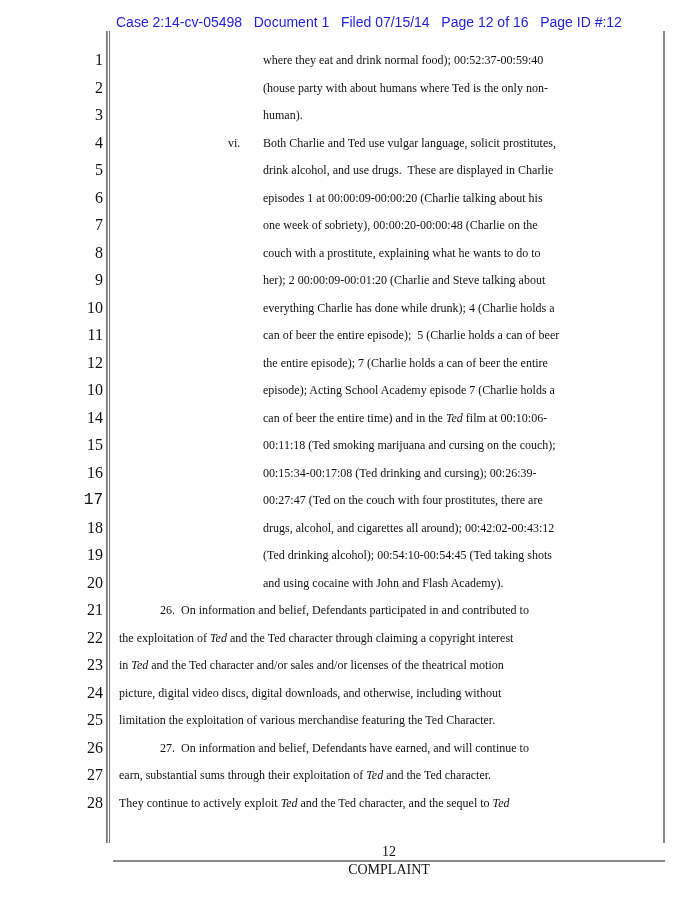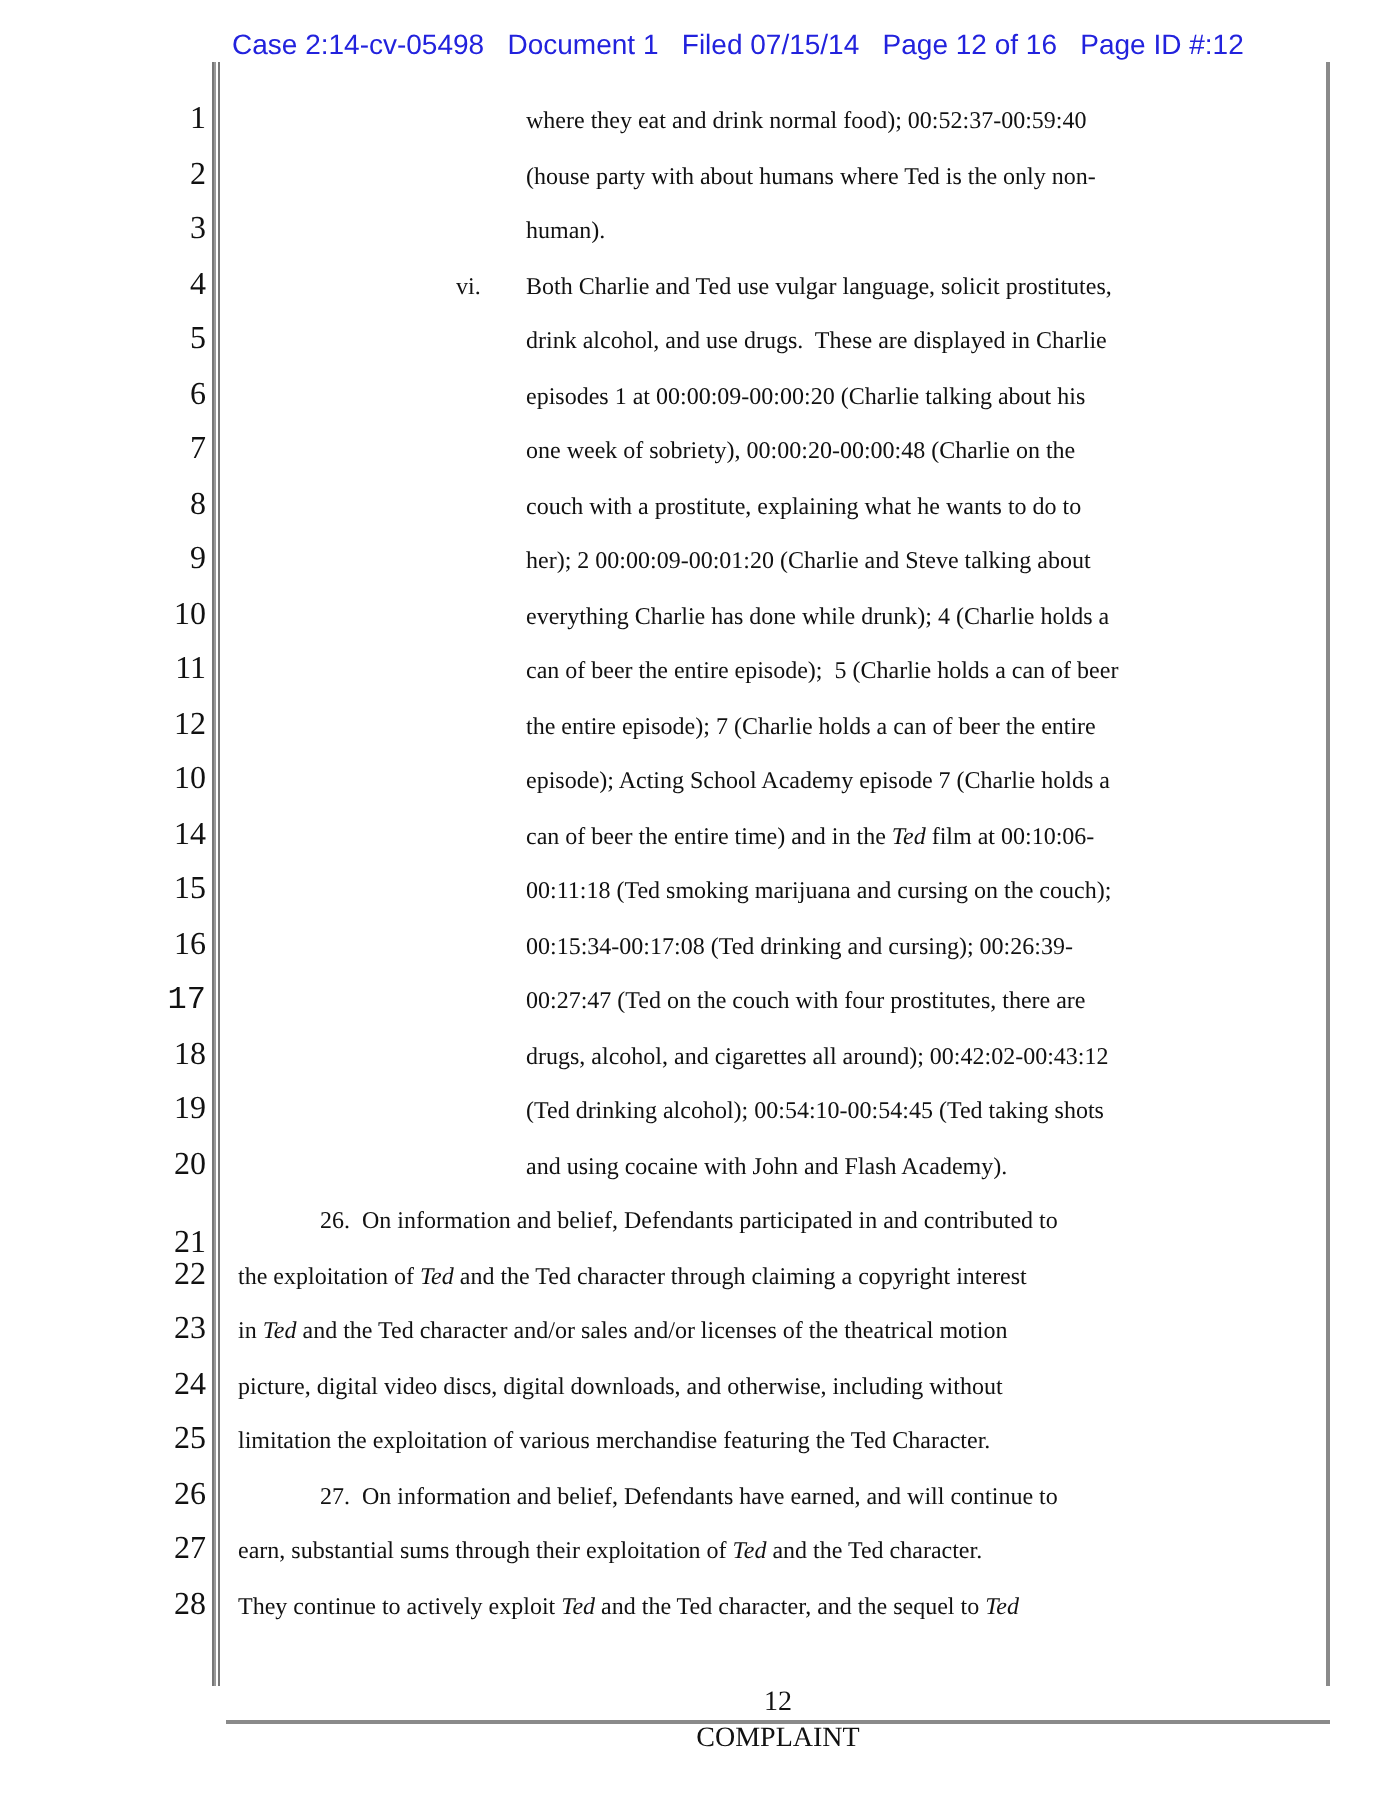--- a/index.html
+++ b/index.html
@@ -40,21 +40,21 @@
     <div class="lnum" style="top: 325px;">11</div>
     <div class="lnum" style="top: 353px;">12</div>
     <div class="lnum" style="top: 380px;">10</div>
     <div class="lnum" style="top: 408px;">14</div>
     <div class="lnum" style="top: 435px;">15</div>
     <div class="lnum" style="top: 463px;">16</div>
     <div class="lnum" style="top: 490px; font-family: Liberation Mono, monospace;">17</div>
     <div class="lnum" style="top: 518px;">18</div>
     <div class="lnum" style="top: 545px;">19</div>
     <div class="lnum" style="top: 573px;">20</div>
-    <div class="lnum" style="top: 600px; margin-top: 12px;">21</div>
+    <div class="lnum" style="top: 600px;">21</div>
     <div class="lnum" style="top: 628px;">22</div>
     <div class="lnum" style="top: 655px;">23</div>
     <div class="lnum" style="top: 683px;">24</div>
     <div class="lnum" style="top: 710px;">25</div>
     <div class="lnum" style="top: 738px;">26</div>
     <div class="lnum" style="top: 765px;">27</div>
     <div class="lnum" style="top: 793px;">28</div>
   </div>
 
 <div>

